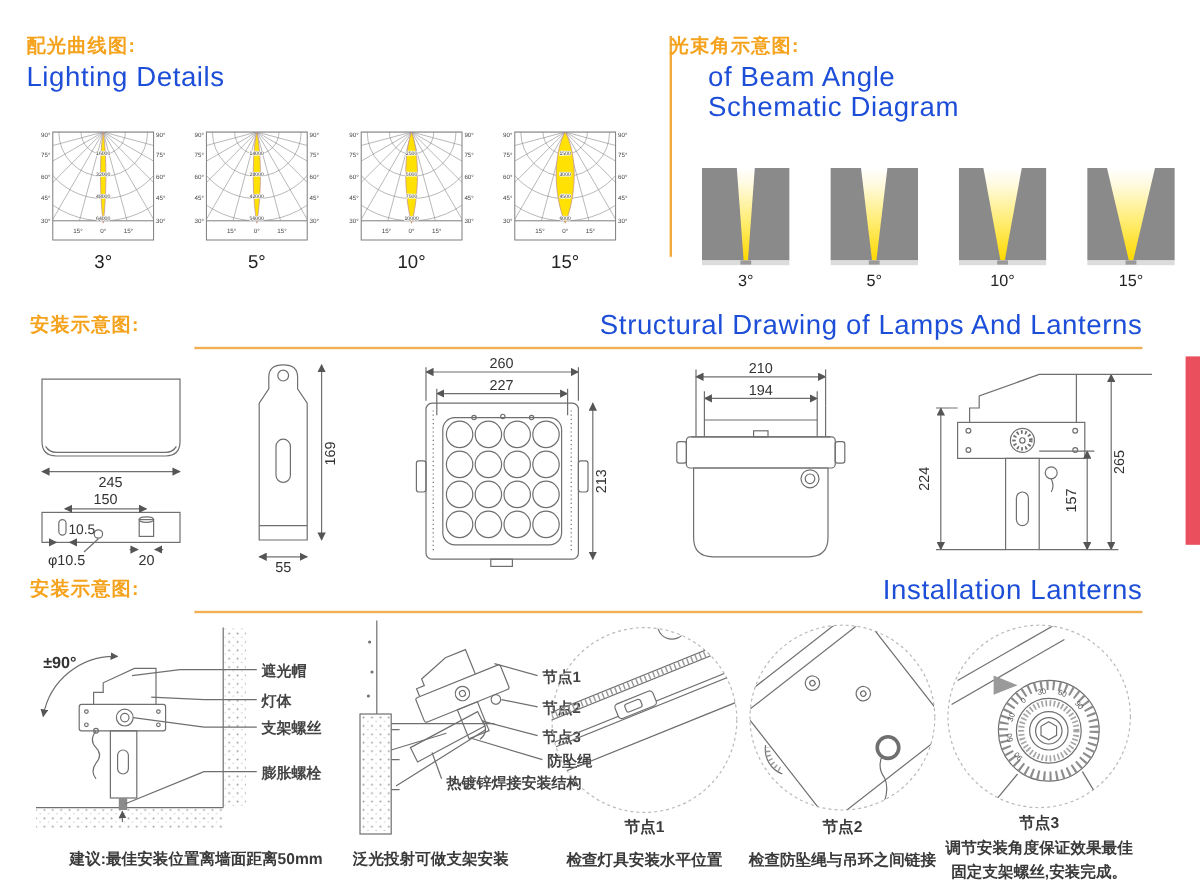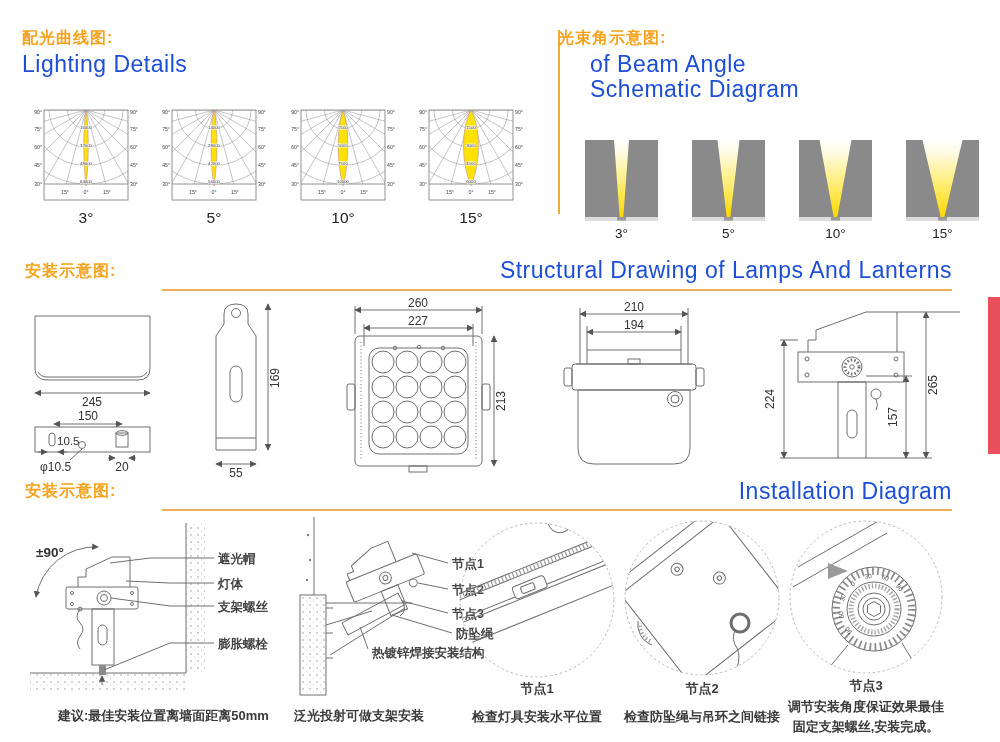--- a/index.html
+++ b/index.html
@@ -408,21 +408,21 @@
         <line x1="846" y1="160" x2="912" y2="160"></line>
       <line x1="886" y1="78" x2="886" y2="160" marker-start="url(#ma)" marker-end="url(#ma)"></line>
       <line x1="846" y1="78" x2="892" y2="78"></line>
     </g>
     <text transform="rotate(-90 754 101)" x="754" y="101" font-size="12" fill="#333" text-anchor="middle">224</text>
     <text transform="rotate(-90 917 87)" x="917" y="87" font-size="12" fill="#333" text-anchor="middle">265</text>
     <text transform="rotate(-90 877 119)" x="877" y="119" font-size="12" fill="#333" text-anchor="middle">157</text>
   </svg>
 
   <div class="cn-title" style="left:25px;top:481px;">安装示意图:</div>
-  <div class="en-title en-right" style="top:479px;width:500px;">Installation Diagram</div>
+  <div class="en-title en-right" style="top:479px;width:500px;">Installation Lanterns</div>
   <div class="rule" style="left:162px;top:509px;width:790px;"></div>
 
   <svg style="position:absolute;left:0;top:505px;" width="1000" height="237" viewBox="0 0 1000 237">
     <defs>
       <marker id="mb" viewBox="0 0 10 10" refX="9" refY="5" markerWidth="6.5" markerHeight="6.5" orient="auto-start-reverse">
         <path d="M0,0 L10,5 L0,10 z" fill="#555"></path>
       </marker>
       <pattern id="stip" width="7" height="7" patternUnits="userSpaceOnUse">
         <circle cx="2" cy="2" r="0.8" fill="#9a9a9a"></circle>
         <circle cx="5.5" cy="5" r="0.6" fill="#bdbdbd"></circle>

